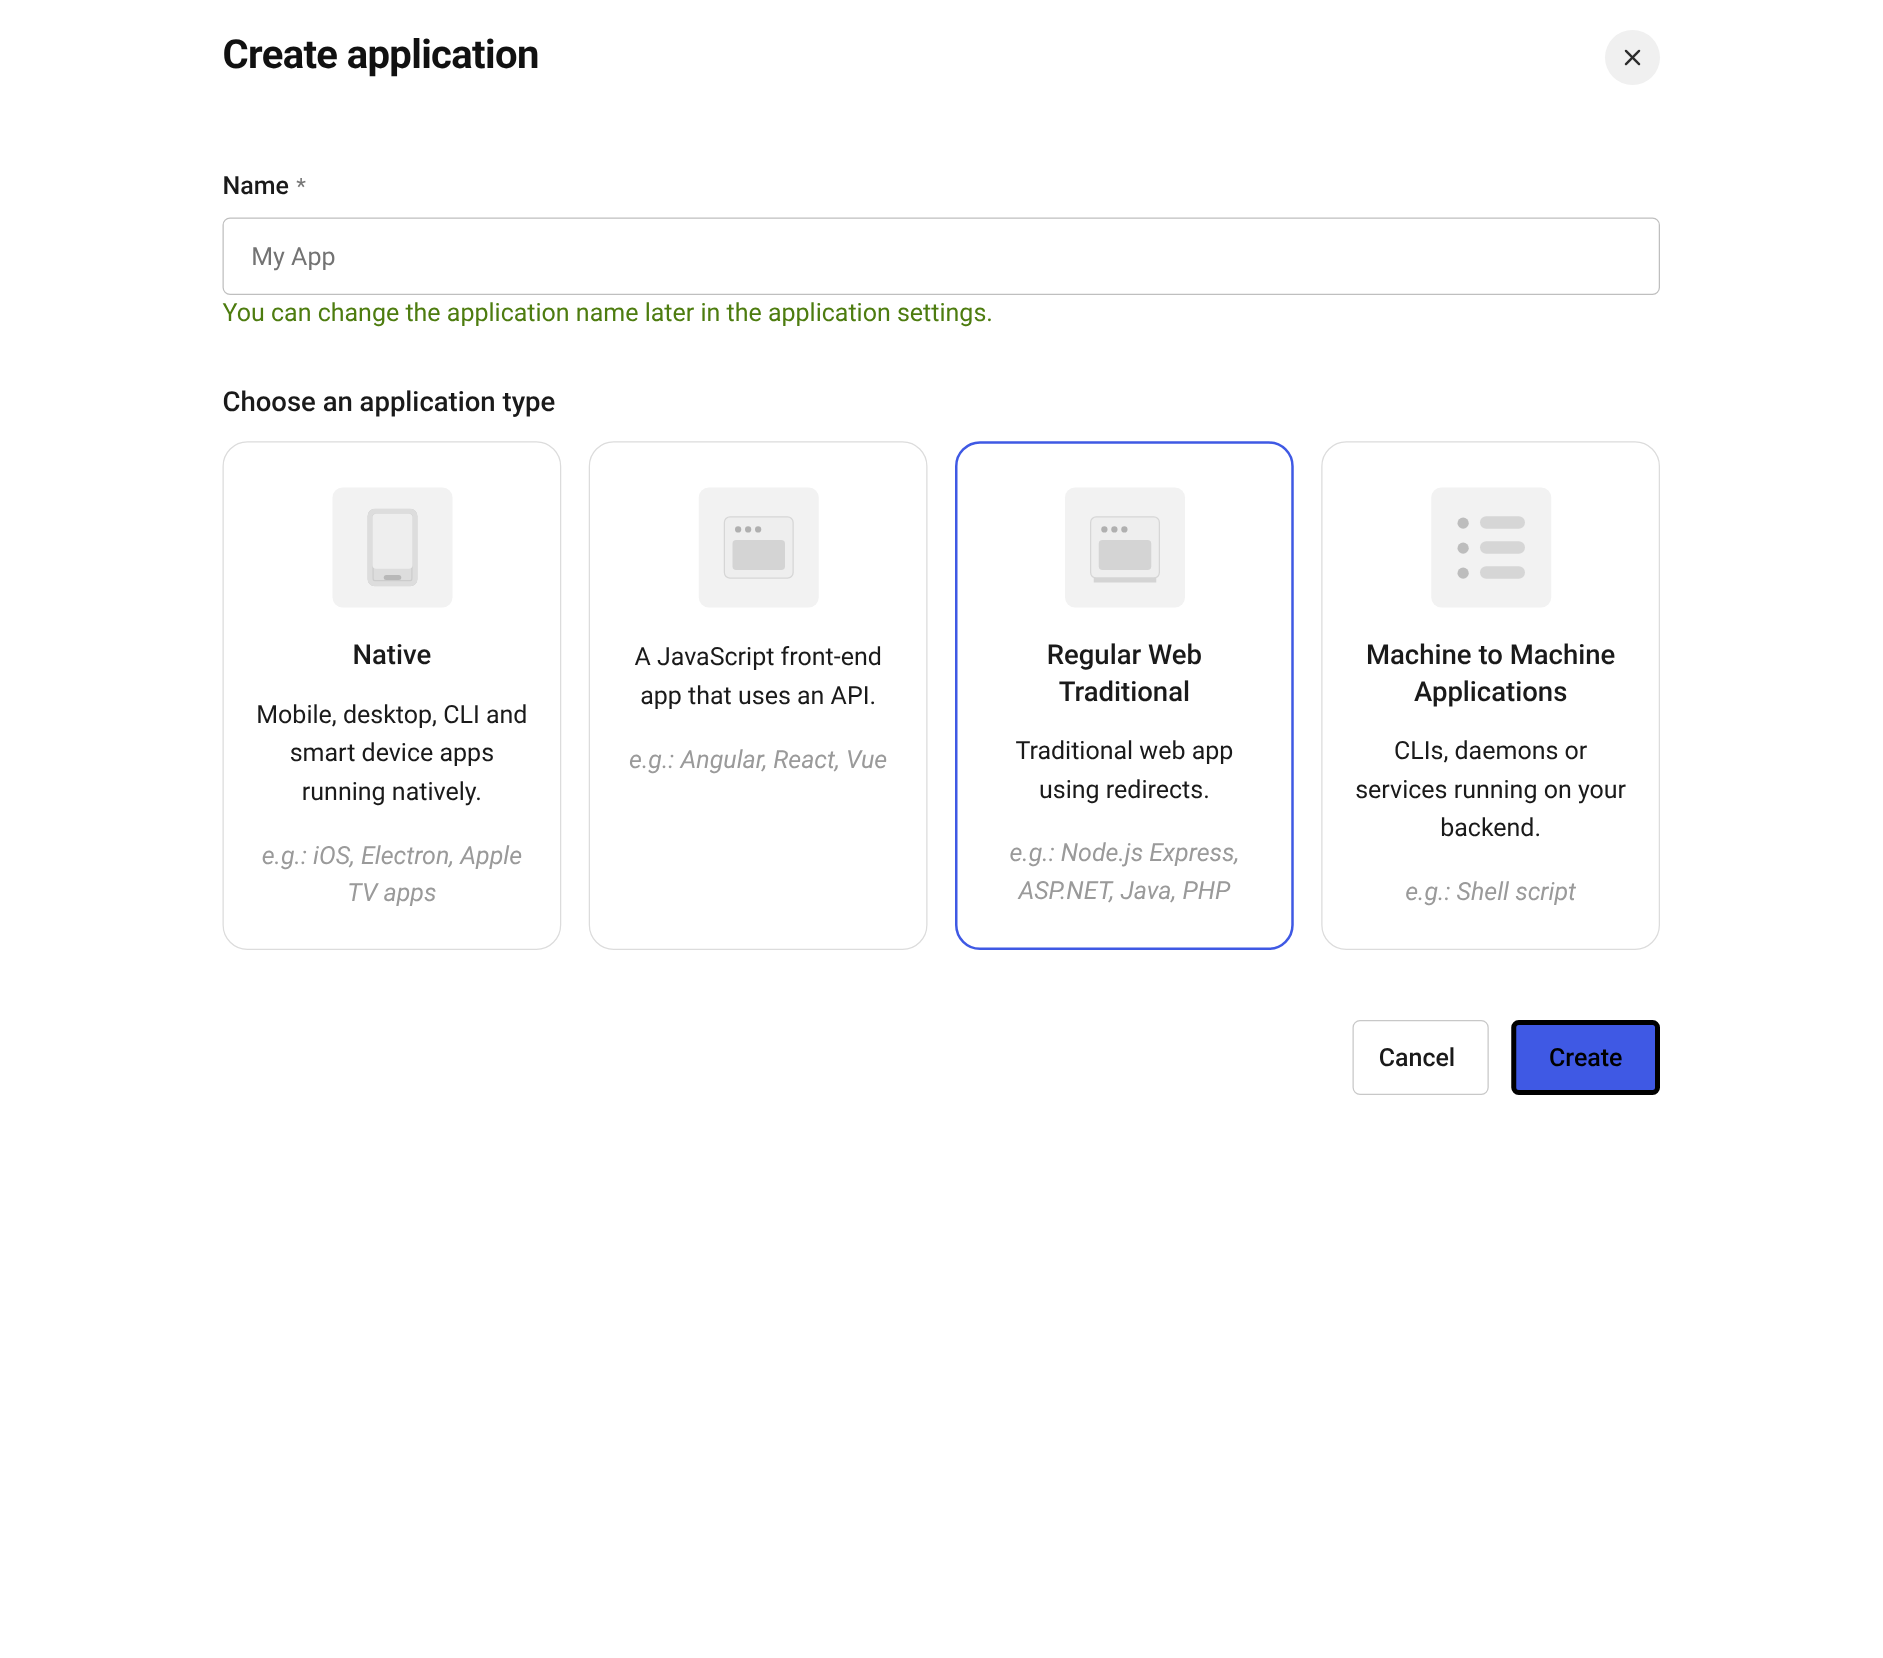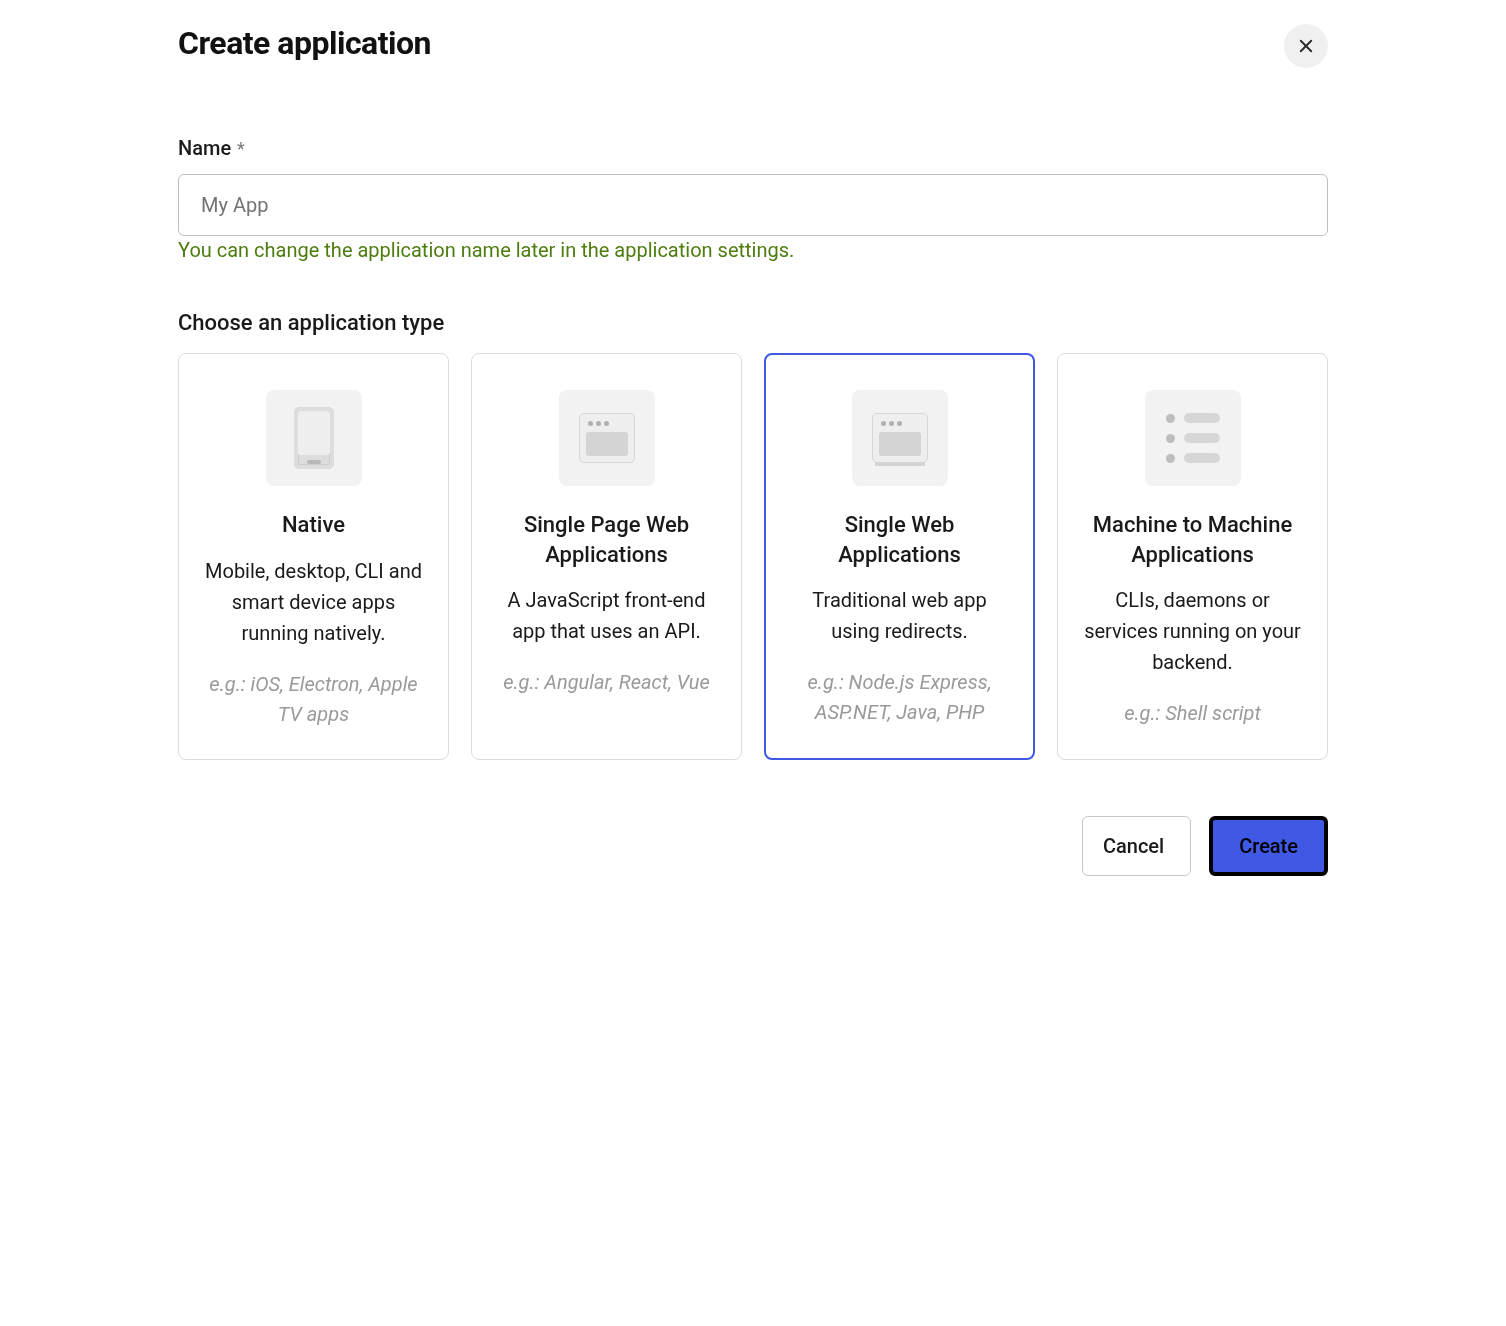--- a/index.html
+++ b/index.html
@@ -78,21 +78,21 @@
       color: #1a1a1a;
     }
     .card-grid {
       display: grid;
       grid-template-columns: repeat(4, 1fr);
       gap: 22px;
       margin-top: 18px;
     }
     .card {
       border: 1px solid #dcdcdc;
-      border-radius: 8px;
+      border-radius: 20px;
       padding: 36px 22px 30px;
       text-align: center;
       cursor: pointer;
       background: #fff;
       display: flex;
       flex-direction: column;
       align-items: center;
     }
     .card.selected {
       border: 2px solid #3f59e4;
@@ -217,38 +217,37 @@
         <div class="card-icon-wrap">
           <div class="ico-window">
               <div class="dots">
                 <span></span>
                 <span></span>
                 <span></span>
               </div>
               <div class="body"></div>
             </div>
         </div>
-        <div class="card-title">Single Page Web Applications</div>
         <div class="card-desc">A JavaScript front-end app that uses an API.</div>
         <div class="card-example">e.g.: Angular, React, Vue</div>
       </div>
 
       <div class="card selected">
         <div class="card-icon-wrap">
           <div class="ico-window ico-regular">
               <div class="dots">
                 <span></span>
                 <span></span>
                 <span></span>
               </div>
               <div class="body"></div>
               <div class="base"></div>
             </div>
         </div>
-        <div class="card-title">Single Web Applications</div>
+        <div class="card-title">Regular Web Traditional</div>
         <div class="card-desc">Traditional web app using redirects.</div>
         <div class="card-example">e.g.: Node.js Express, ASP.NET, Java, PHP</div>
       </div>
 
       <div class="card">
         <div class="card-icon-wrap">
           <div class="ico-m2m">
             <div class="row">
                 <span class="dot"></span>
                 <span class="bar"></span>

